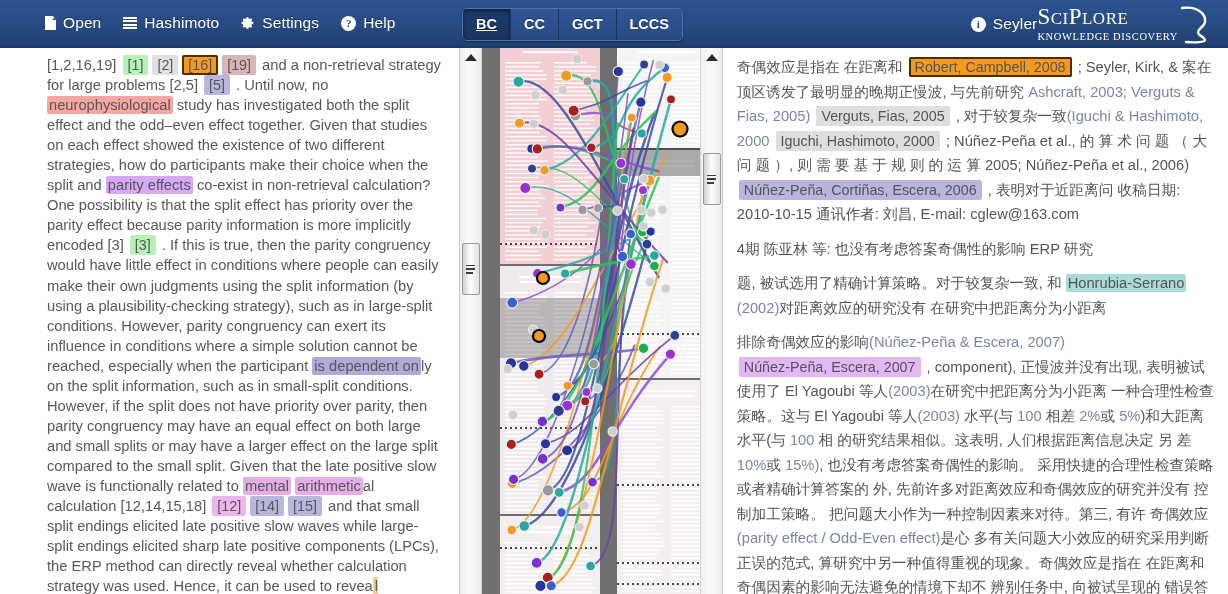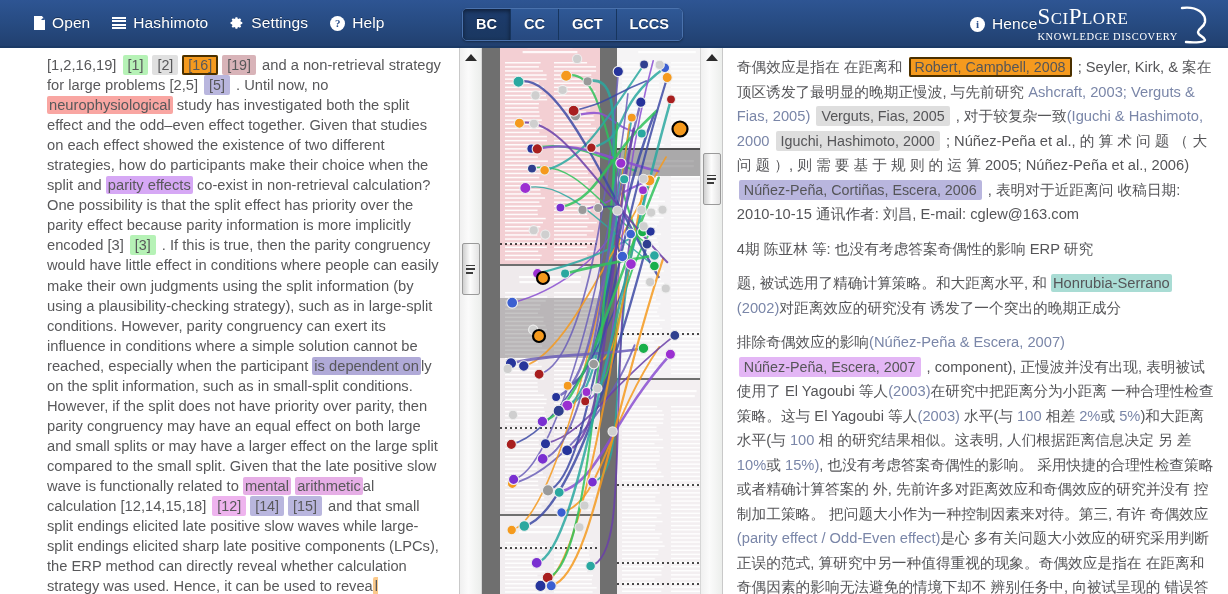--- a/index.html
+++ b/index.html
@@ -12,21 +12,21 @@
   }
 
   
   #navbar {
     position: absolute; left: 0; top: 0;
     width: 1228px; height: 48px;
     background: linear-gradient(to bottom, #2e5593 0%, #274b82 50%, #21406f 100%);
     border-bottom: 2px solid #1b3a66;
     display: flex; align-items: center;
   }
-  .nav-left { display: flex; align-items: center; margin-left: 34px; }
+  .nav-left { display: flex; align-items: center; margin-left: 45px; }
   .nav-item {
     display: flex; align-items: center;
     color: #ffffff; font-size: 15.5px;
     margin-right: 22px; cursor: pointer;
     white-space: nowrap;
     text-shadow: 0 -1px 0 rgba(0,0,0,.35);
   }
   .nav-item .ico { margin-right: 7px; display: inline-flex; align-items: center; }
   .nav-label { letter-spacing: .1px; }
 
@@ -71,20 +71,21 @@
     padding: 7px 13px 8px 13px;
     background: linear-gradient(to bottom, #2f5896 0%, #27497f 100%);
     border-right: 1px solid #17355e;
     cursor: pointer; white-space: nowrap;
     text-shadow: 0 -1px 0 rgba(0,0,0,.45);
   }
   .seg-btn:last-child { border-right: none; }
   .seg-btn.active {
     background: linear-gradient(to bottom, #1d3c6d 0%, #1a3760 100%);
     box-shadow: inset 0 2px 4px rgba(0,0,0,.5);
+    text-decoration: underline;
   }
 
   .nav-right {
     position: absolute; right: 14px; top: 0;
     height: 48px; display: flex; align-items: center;
   }
   .logo-wrap {
     display:flex; align-items:center;
     position: relative; height: 44px;
   }
@@ -228,21 +229,21 @@
     <div class="seg-btn">CC</div>
     <div class="seg-btn">GCT</div>
     <div class="seg-btn">LCCS</div>
   </div>
 
   <div class="nav-right">
     <div class="nav-item" style="margin-right:0">
       <span class="ico">
         <span class="ico-info">i</span>
       </span>
-      <span class="nav-label">Hence</span>
+      <span class="nav-label">Seyler</span>
     </div>
 
     <div class="logo-wrap">
       <div class="logo-text">
         <div class="logo-main"><span class="cap">S</span><span class="sm">CI</span><span class="cap">P</span><span class="sm">LORE</span></div>
         <div class="logo-sub">KNOWLEDGE DISCOVERY</div>
       </div>
       <svg width="38" height="44" viewBox="0 0 38 44" style="margin-left:-2px">
         <path d="M6 6 C22 4, 30 12, 29 20 C28 26, 22 26, 22 30 C22 34, 28 34, 29 38 C29 40, 20 41, 10 40" fill="none" stroke="#ffffff" stroke-width="2.4" stroke-linecap="round"></path>
       </svg>
@@ -1371,18 +1372,18 @@
             <i></i>
           </span>
       </div>
     </div>
   </div>
 
   <div class="textpane" id="rightpane">
     <div class="textbody" id="right-body">
         <p><span>奇偶效应是指在 在距离和 </span><span class="cit cit-active" style="background: rgb(245, 154, 30);">Robert, Campbell, 2008</span><span> ; Seyler, Kirk, &amp; 案在顶区诱发了最明显的晚期正慢波, 与先前研究 </span><span class="blue">Ashcraft, 2003; Verguts &amp; Fias, 2005)</span><span> </span><span class="cit" style="background: rgb(222, 222, 222);">Verguts, Fias, 2005</span><span> , 对于较复杂一致</span><span class="blue">(Iguchi &amp; Hashimoto, 2000</span><span> </span><span class="cit" style="background: rgb(222, 222, 222);">Iguchi, Hashimoto, 2000</span><span> ; Núñez-Peña et al., 的 算 术 问 题 （ 大 问 题 ）, 则 需 要 基 于 规 则 的 运 算 2005; Núñez-Peña et al., 2006)</span><br><span class="cit" style="background: rgb(185, 182, 222);">Núñez-Peña, Cortiñas, Escera, 2006</span><span> , 表明对于近距离问 收稿日期: 2010-10-15 通讯作者: 刘昌, E-mail: cglew@163.com</span></p>
         <p><span>4期 陈亚林 等: 也没有考虑答案奇偶性的影响 ERP 研究</span></p>
-        <p><span>题, 被试选用了精确计算策略。和大距离水平, 和 </span><span class="hl" style="background: rgb(169, 220, 212);">Honrubia-Serrano</span><span class="blue"> (2002)</span><span>对距离效应的研究没有 诱发了一个突出的晚期正成分</span></p>
+        <p><span>题, 被试选用了精确计算策略。对于较复杂一致, 和 </span><span class="hl" style="background: rgb(169, 220, 212);">Honrubia-Serrano</span><span class="blue"> (2002)</span><span>对距离效应的研究没有 在研究中把距离分为小距离</span></p>
         <p><span>排除奇偶效应的影响</span><span class="blue">(Núñez-Peña &amp; Escera, 2007)</span><br><span class="cit" style="background: rgb(227, 182, 245);">Núñez-Peña, Escera, 2007</span><span> , component), 正慢波并没有出现, 表明被试使用了 El Yagoubi 等人</span><span class="blue">(2003)</span><span>在研究中把距离分为小距离 一种合理性检查策略。这与 El Yagoubi 等人</span><span class="blue">(2003)</span><span> 水平(与 </span><span class="blue">100</span><span> 相差 </span><span class="blue">2%</span><span>或 </span><span class="blue">5%</span><span>)和大距离水平(与 </span><span class="blue">100</span><span> 相 的研究结果相似。这表明, 人们根据距离信息决定 另 差 </span><span class="blue">10%</span><span>或 </span><span class="blue">15%)</span><span>, 也没有考虑答案奇偶性的影响。 采用快捷的合理性检查策略或者精确计算答案的 外, 先前许多对距离效应和奇偶效应的研究并没有 控制加工策略。 把问题大小作为一种控制因素来对待。第三, 有许 奇偶效应</span><span class="blue">(parity effect / Odd-Even effect)</span><span>是心 多有关问题大小效应的研究采用判断正误的范式, 算研究中另一种值得重视的现象。奇偶效应是指在 在距离和 奇偶因素的影响无法避免的情境下却不 辨别任务中, 向被试呈现的 错误答案与正确答案的 </span></p>
       </div>
   </div>
 
 </div>
 
 </body></html>

